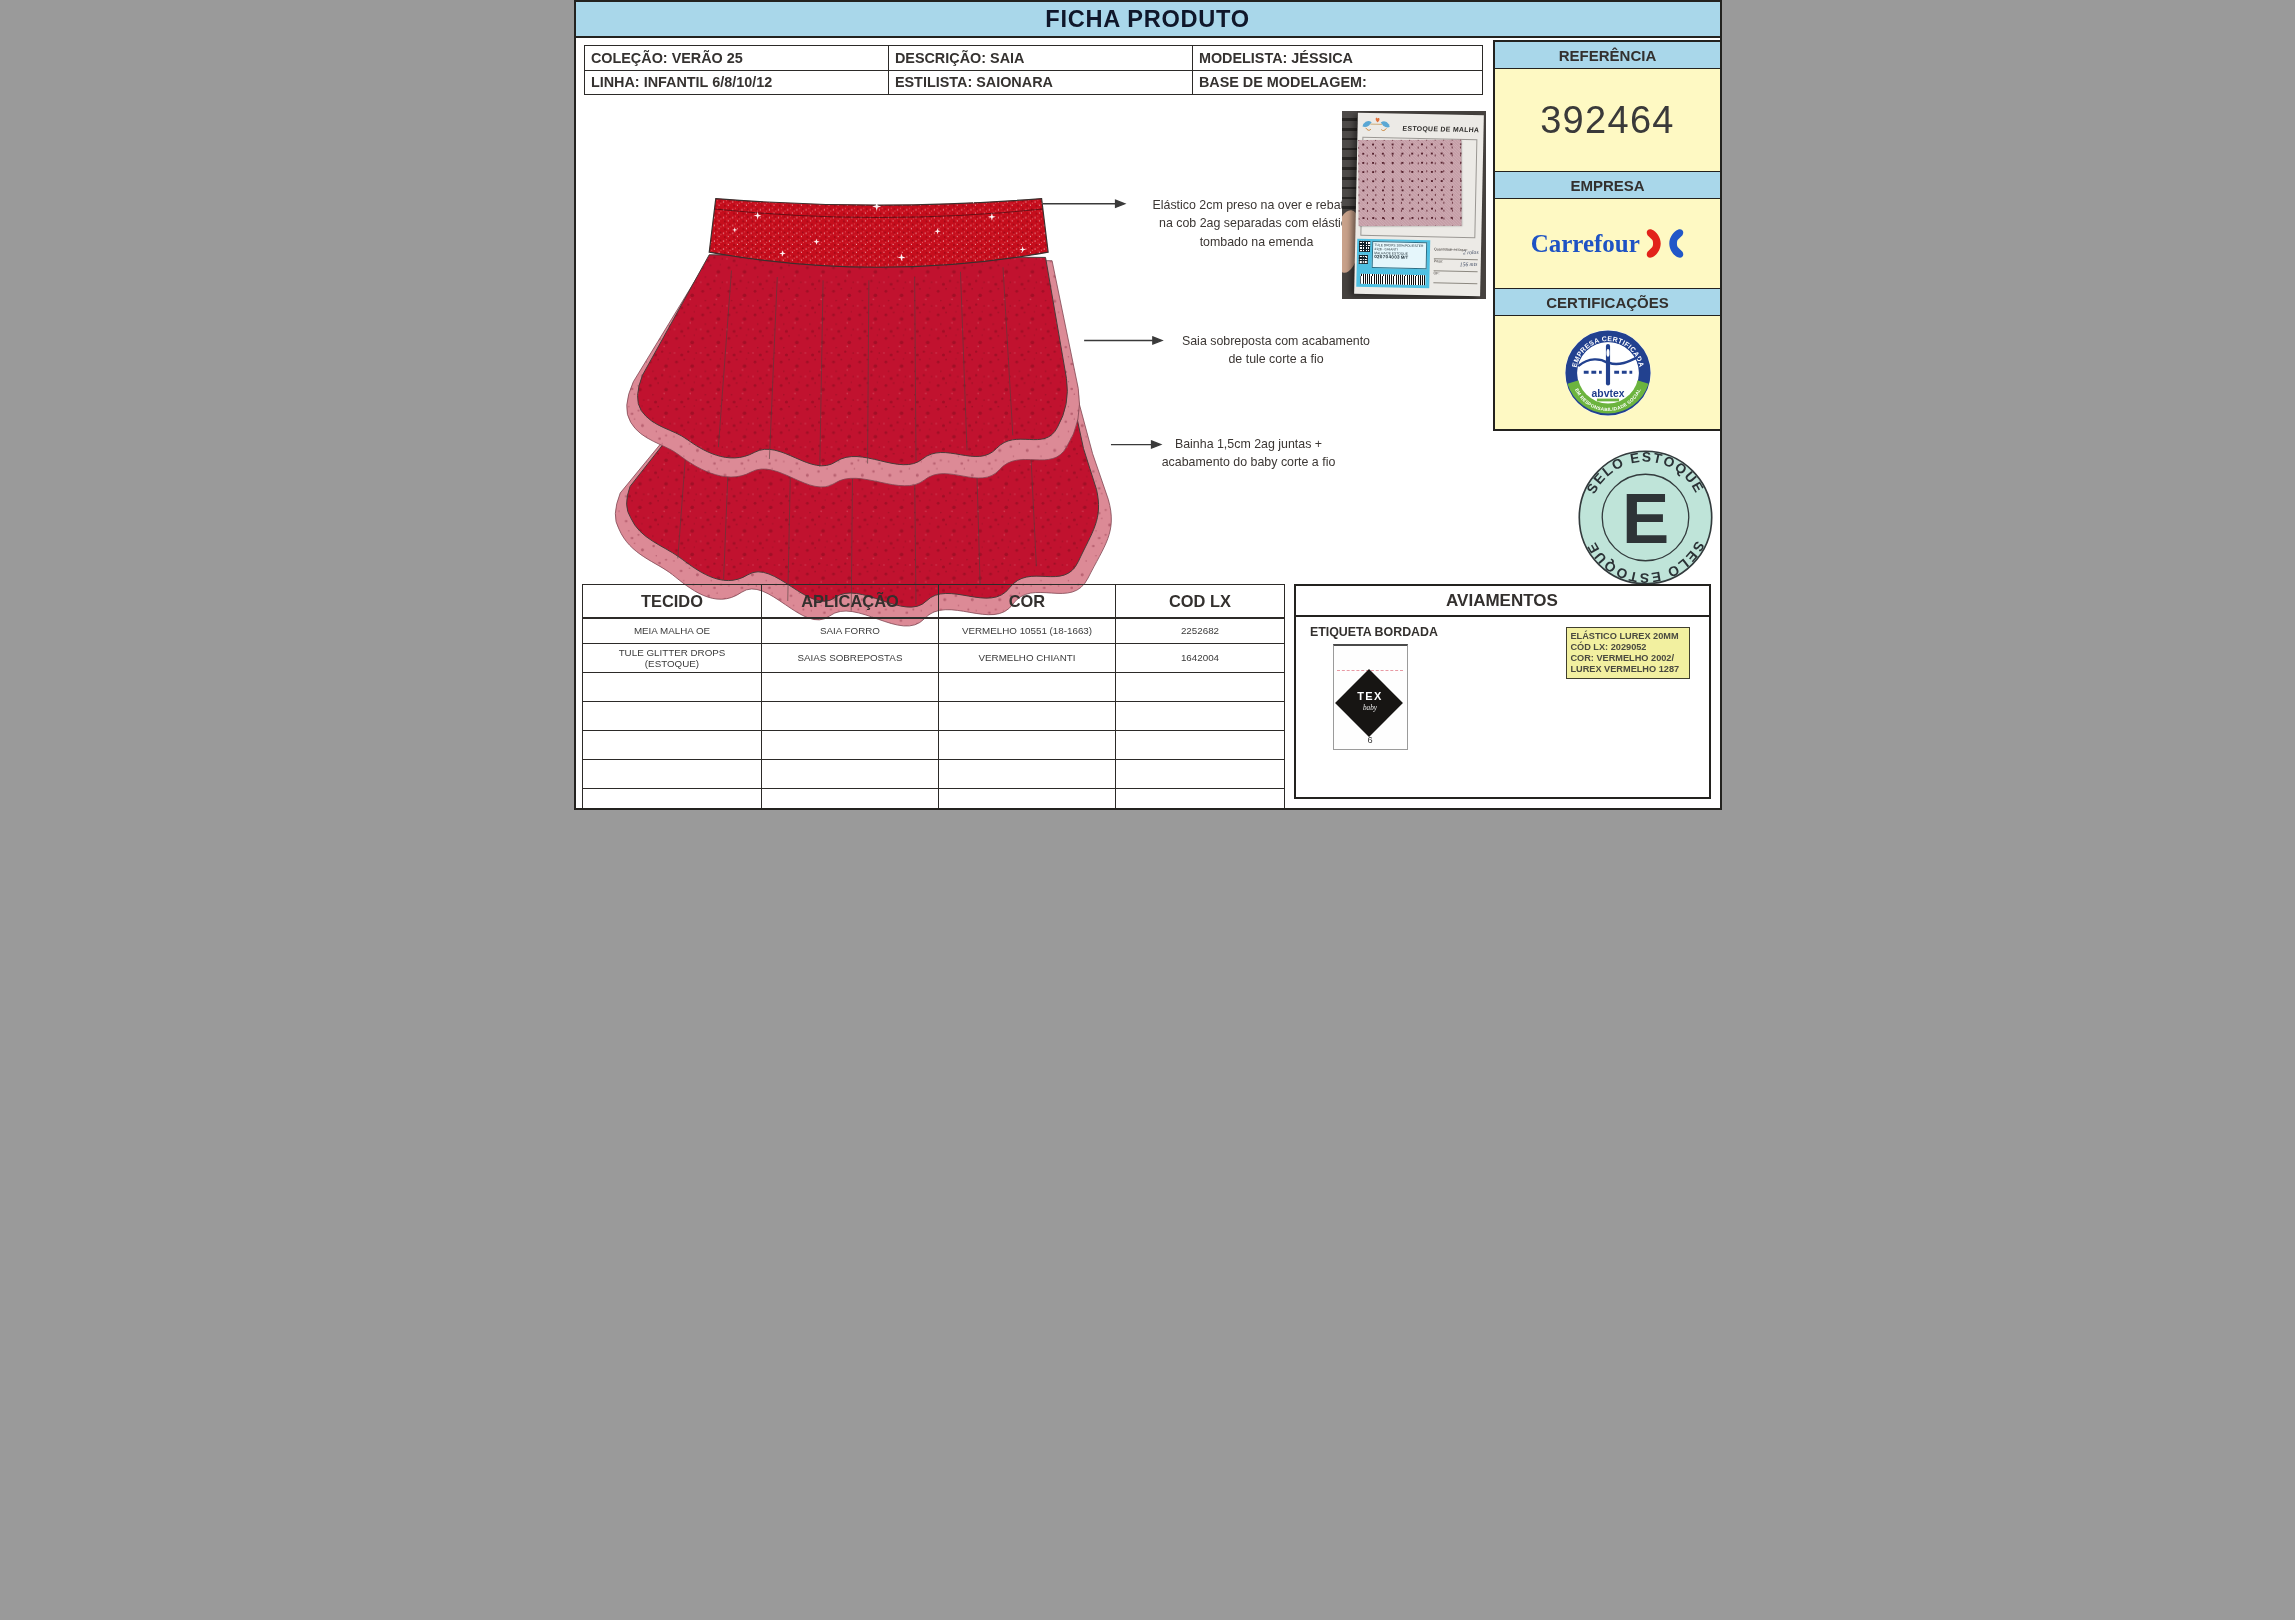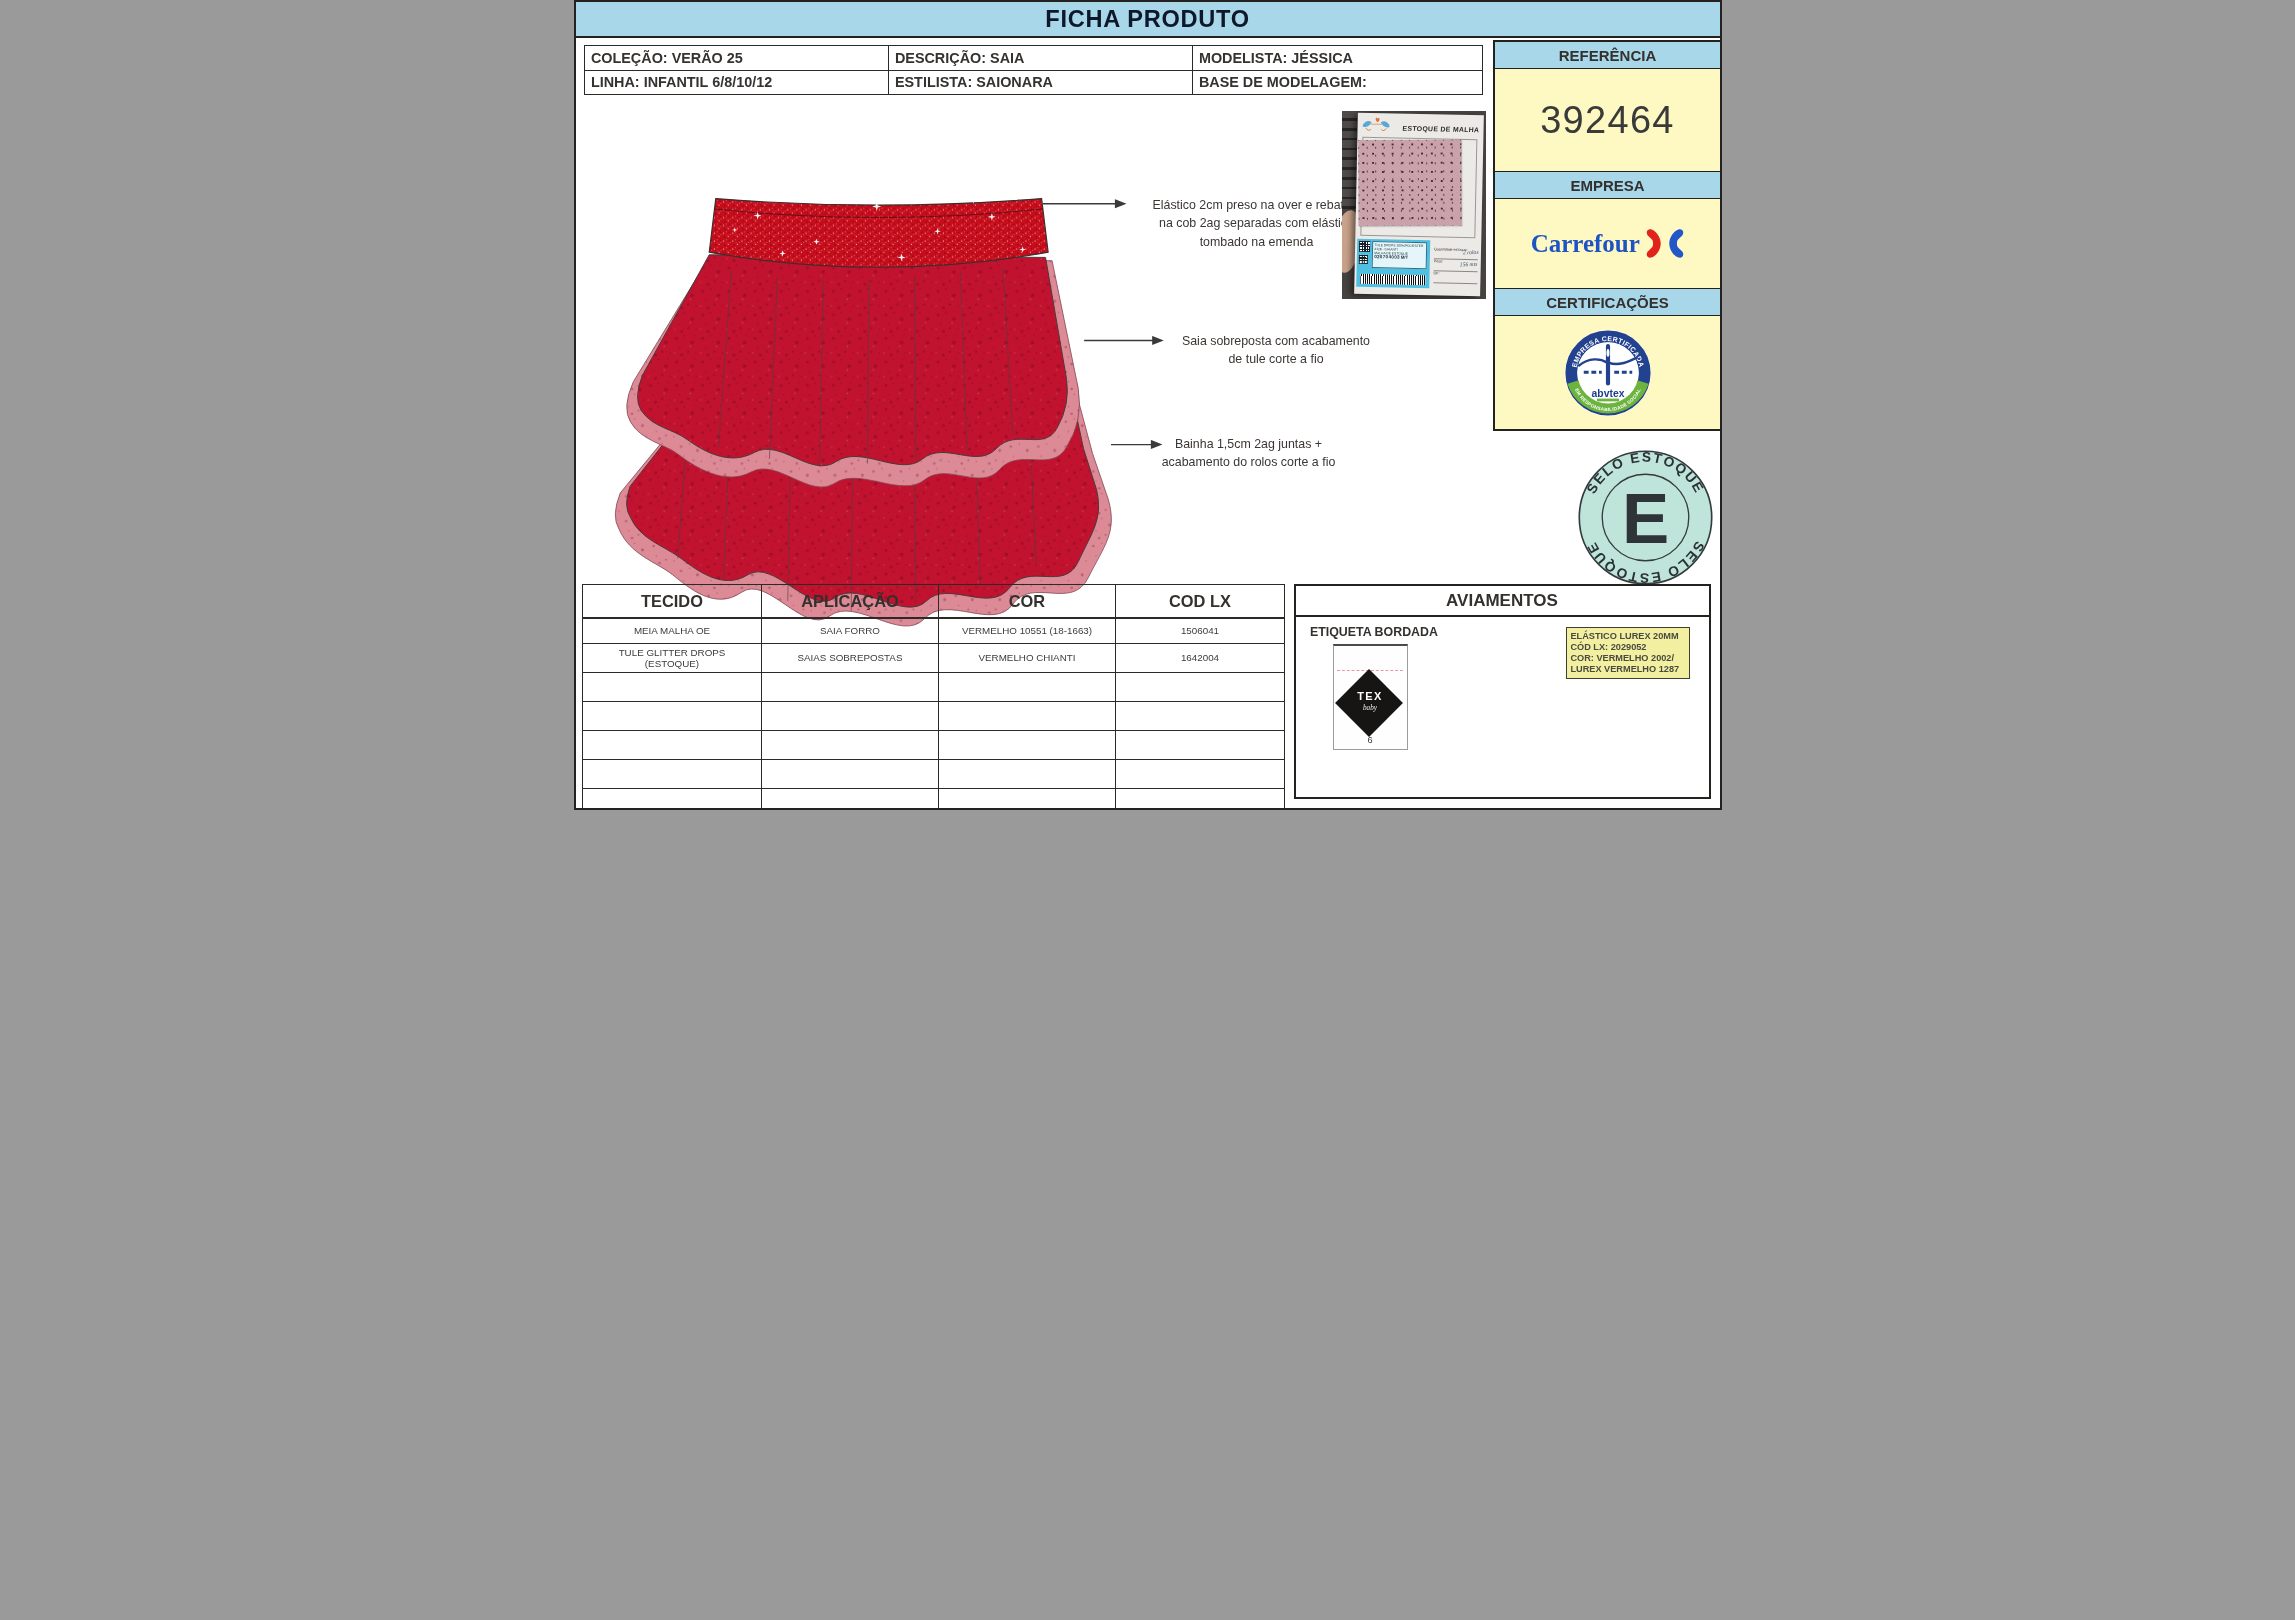--- a/index.html
+++ b/index.html
@@ -257,21 +257,21 @@
     <div>Elástico 2cm preso na over e rebatido</div>
     <div>na cob 2ag separadas com elástico</div>
     <div>tombado na emenda</div>
   </div>
   <div class="ann" style="left:586px;top:330px;width:229px;">
     <div>Saia sobreposta com acabamento</div>
     <div>de tule corte a fio</div>
   </div>
   <div class="ann" style="left:573px;top:433px;width:200px;">
     <div>Bainha 1,5cm 2ag juntas +</div>
-    <div>acabamento do rolos corte a fio</div>
+    <div>acabamento do baby corte a fio</div>
   </div>
 
   <div class="photo">
     <div class="kb"></div>
     <div class="thumb"></div>
     <div class="paper">
       <svg width="31" height="19.6" viewBox="0 0 48 30" style="position:absolute;left:2.6px;top:2px;">
         <path d="M23,6 C23,3.5 26,3.5 26,6 C26,3.5 29,3.5 29,6 C29,9 26,11 26,11 C26,11 23,9 23,6 Z" fill="#e0703a"></path>
         <path d="M4,14 Q10,6 17,11 L13,16 Q8,20 3,18 Z" fill="#5aa7d4"></path>
         <path d="M44,14 Q38,6 31,11 L35,16 Q40,20 45,18 Z" fill="#5aa7d4"></path>
@@ -331,21 +331,21 @@
         <tr>
       <th>TECIDO</th>
       <th>APLICAÇÃO</th>
       <th>COR</th>
       <th>COD LX</th>
     </tr>
     <tr class="r1">
       <td>MEIA MALHA OE</td>
       <td>SAIA FORRO</td>
       <td>VERMELHO 10551 (18-1663)</td>
-      <td>1506041</td>
+      <td>2252682</td>
     </tr>
     <tr>
       <td><span class="wrap">TULE GLITTER DROPS (ESTOQUE)</span></td>
       <td>SAIAS SOBREPOSTAS</td>
       <td>VERMELHO CHIANTI</td>
       <td>1642004</td>
     </tr>
     <tr>
           <td></td>
           <td></td>

